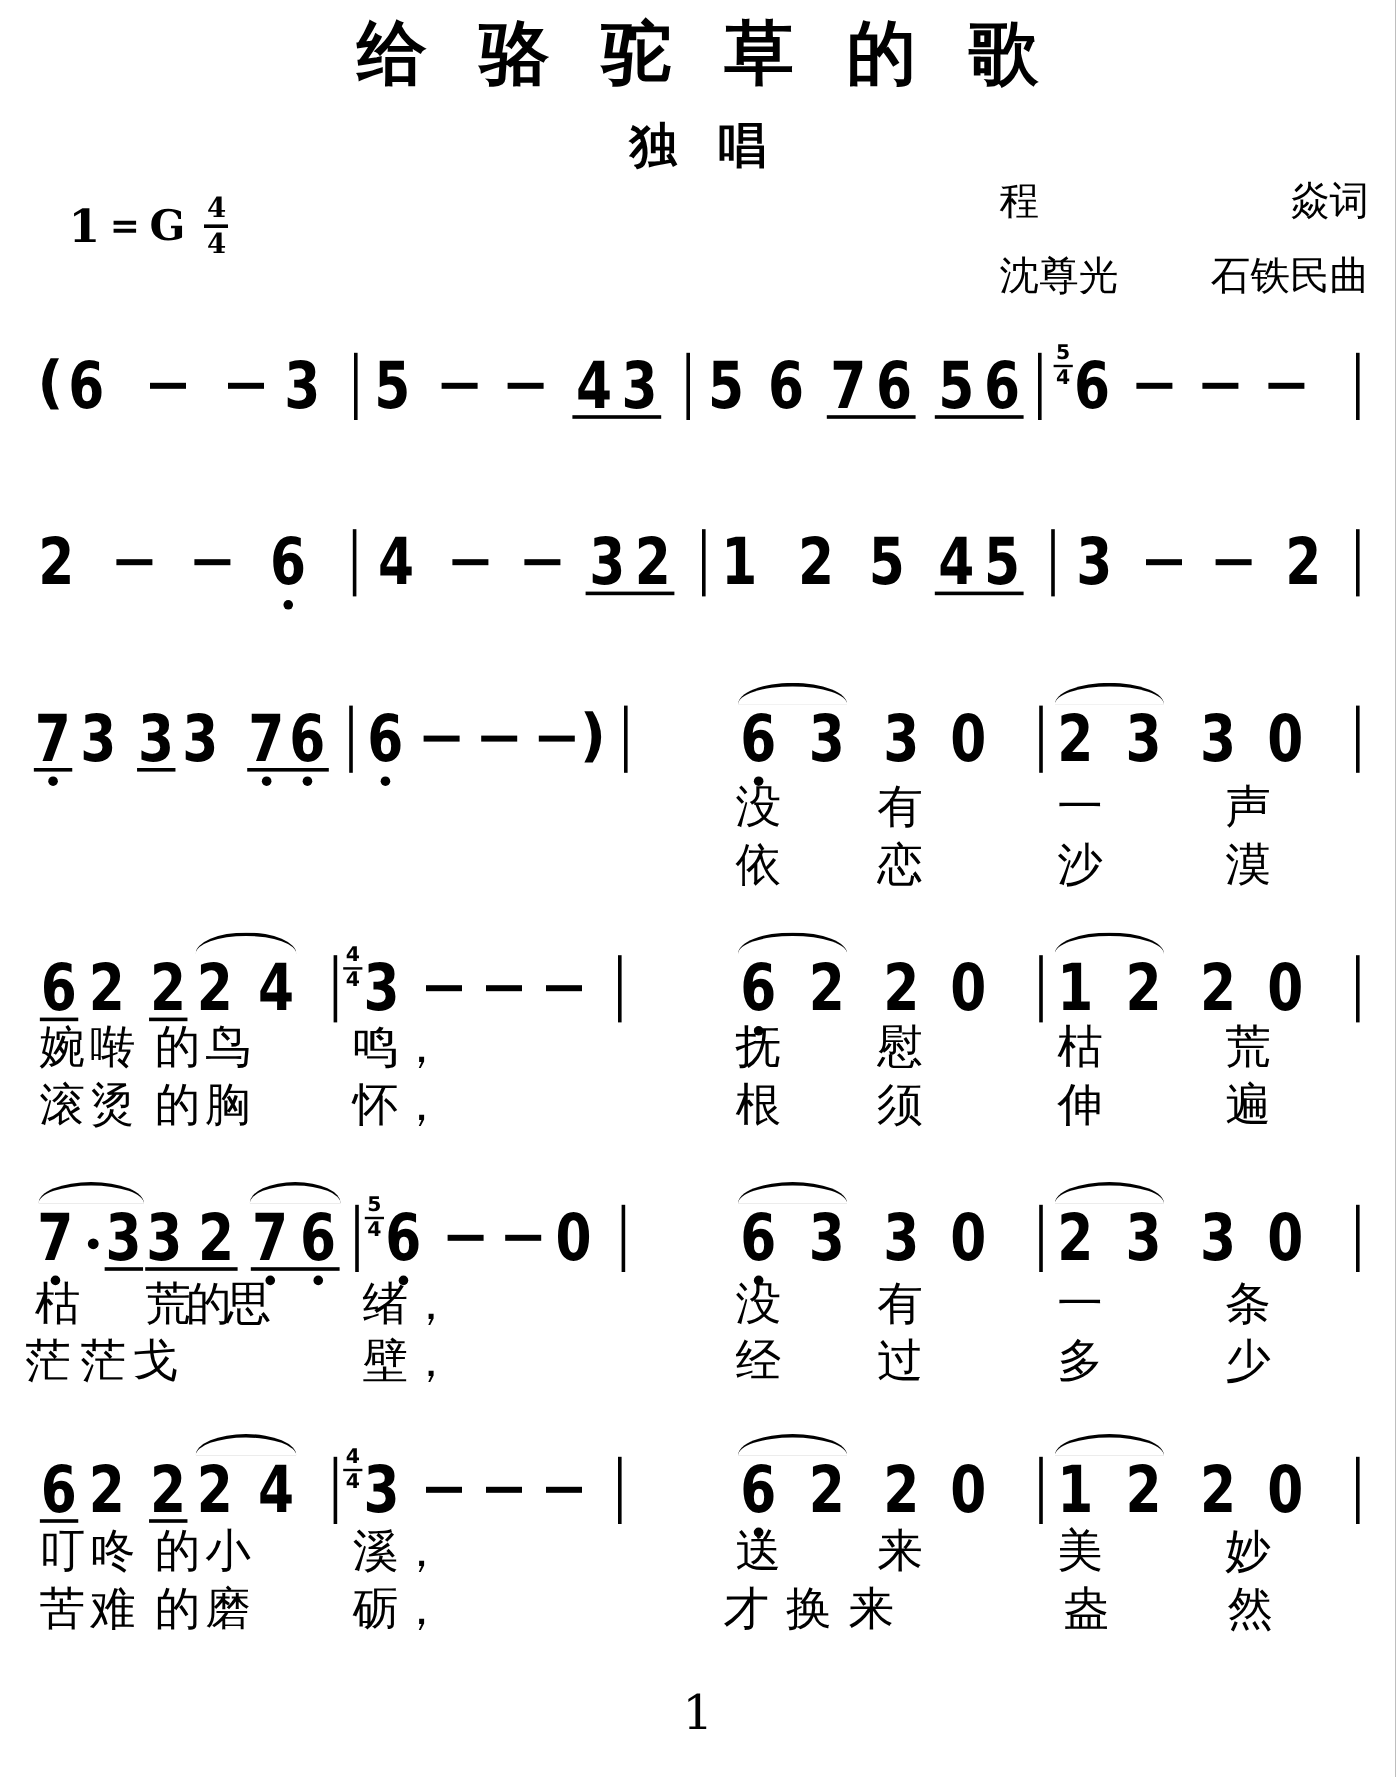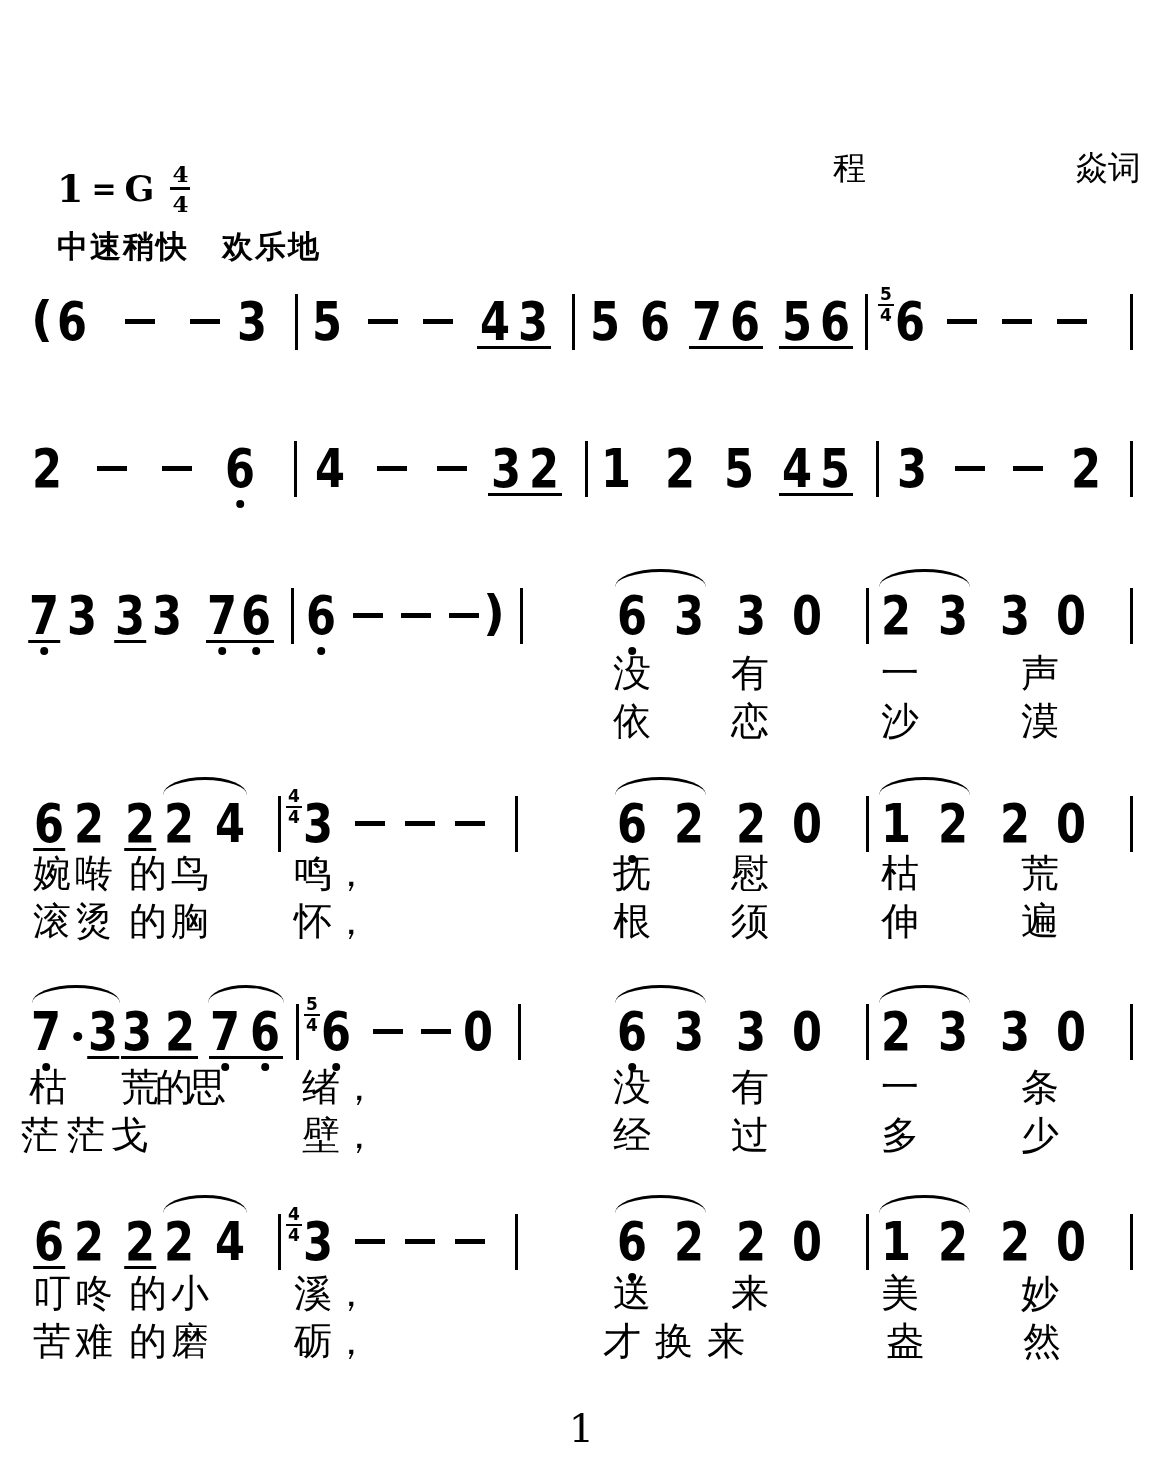--- a/index.html
+++ b/index.html
@@ -73,38 +73,43 @@
     position:absolute;left:856px;top:1438px;width:307px;height:43px;
     background:#f1f1f1;display:flex;align-items:center;justify-content:center;
     font-family:"DejaVu Sans",sans-serif;font-size:29px;color:#2b2b2b;
   }
 </style>
 </head>
 <body>
 
 <div id="page">
 
+  <div class="title">给骆驼草的歌</div>
+  <div class="subtitle">独唱</div>
 
   <div class="keyrow">
     <span class="tonic">1</span>
     <span class="eq">=</span>
     <span class="keyletter">G</span>
     <span class="frac">
       <span class="fn">4</span>
       <span class="fsep"></span>
       <span class="fd">4</span>
     </span>
   </div>
 
-  <div class="tempo">中速稍快　欢乐地</div>
 
   <div class="credits">
     <div class="crow">
       <span>程</span>
       <span>焱词</span>
+    </div>
+    <div class="crow">
+      <span>沈尊光</span>
+      <span>石铁民曲</span>
     </div>
   </div>
 
   <div id="score">
       <div class="tok-sym" style="left: 42px; top: 292px;">(</div>
       <div class="tok-note" style="left: 72px; top: 298px;">
         <span class="d">6</span>
       </div>
       <div class="tok-dash" style="left: 140px; top: 319px;"></div>
       <div class="tok-dash" style="left: 205px; top: 319px;"></div>

